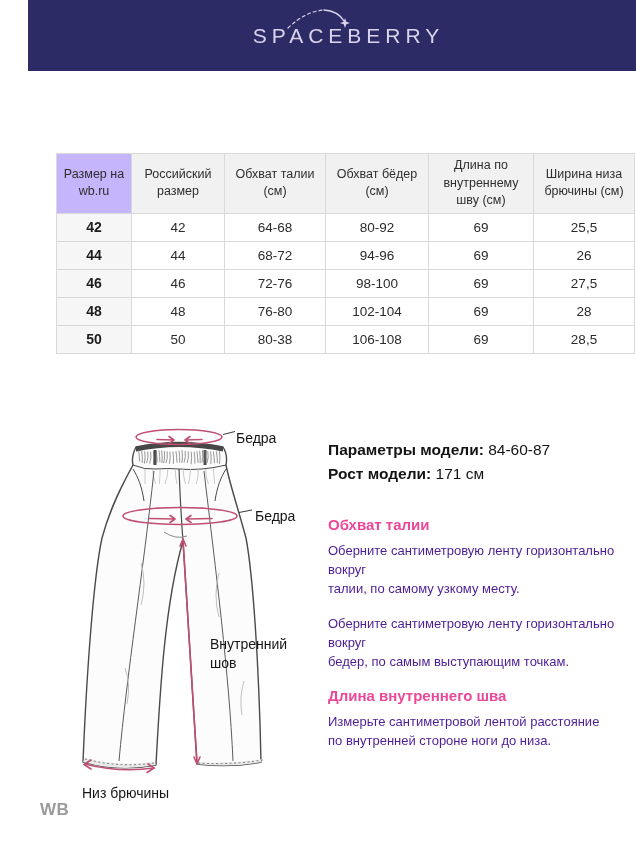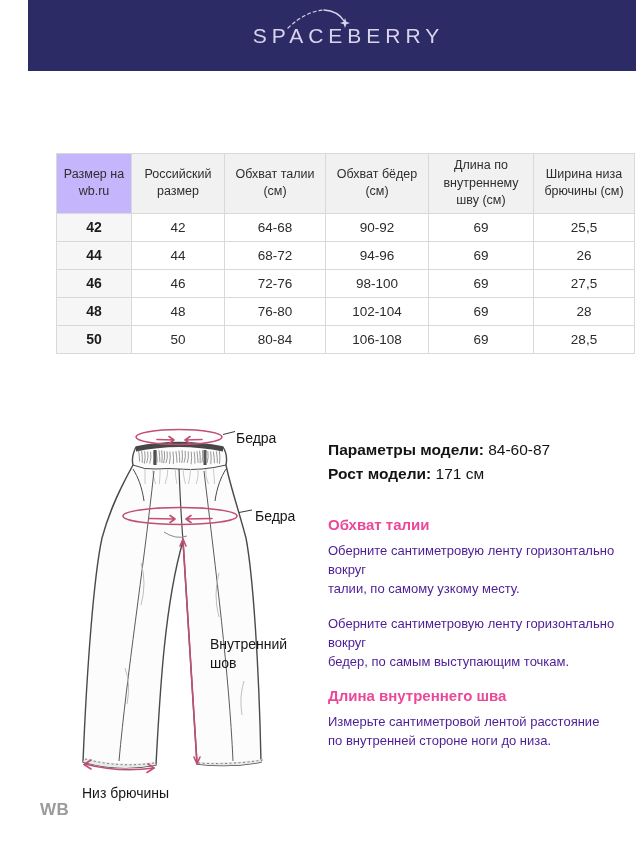--- a/index.html
+++ b/index.html
@@ -97,21 +97,21 @@
           <th>Обхват бёдер (см)</th>
           <th>Длина по внутреннему шву (см)</th>
           <th>Ширина низа брючины (см)</th>
         </tr>
       </thead>
     <tbody id="size-table-body">
         <tr>
           <td class="first-col">42</td>
           <td>42</td>
           <td>64-68</td>
-          <td>90-92</td>
+          <td>80-92</td>
           <td>69</td>
           <td>25,5</td>
         </tr>
         <tr>
           <td class="first-col">44</td>
           <td>44</td>
           <td>68-72</td>
           <td>94-96</td>
           <td>69</td>
           <td>26</td>
@@ -128,21 +128,21 @@
           <td class="first-col">48</td>
           <td>48</td>
           <td>76-80</td>
           <td>102-104</td>
           <td>69</td>
           <td>28</td>
         </tr>
         <tr>
           <td class="first-col">50</td>
           <td>50</td>
-          <td>80-84</td>
+          <td>80-38</td>
           <td>106-108</td>
           <td>69</td>
           <td>28,5</td>
         </tr>
       </tbody>
   </table>
 
   <svg class="sketch" width="280" height="400" viewBox="0 0 280 400">
 
     <path d="M83,34 Q78,44 80,52 C69,72 57,95 49,125 C41,162 34,252 30,349

